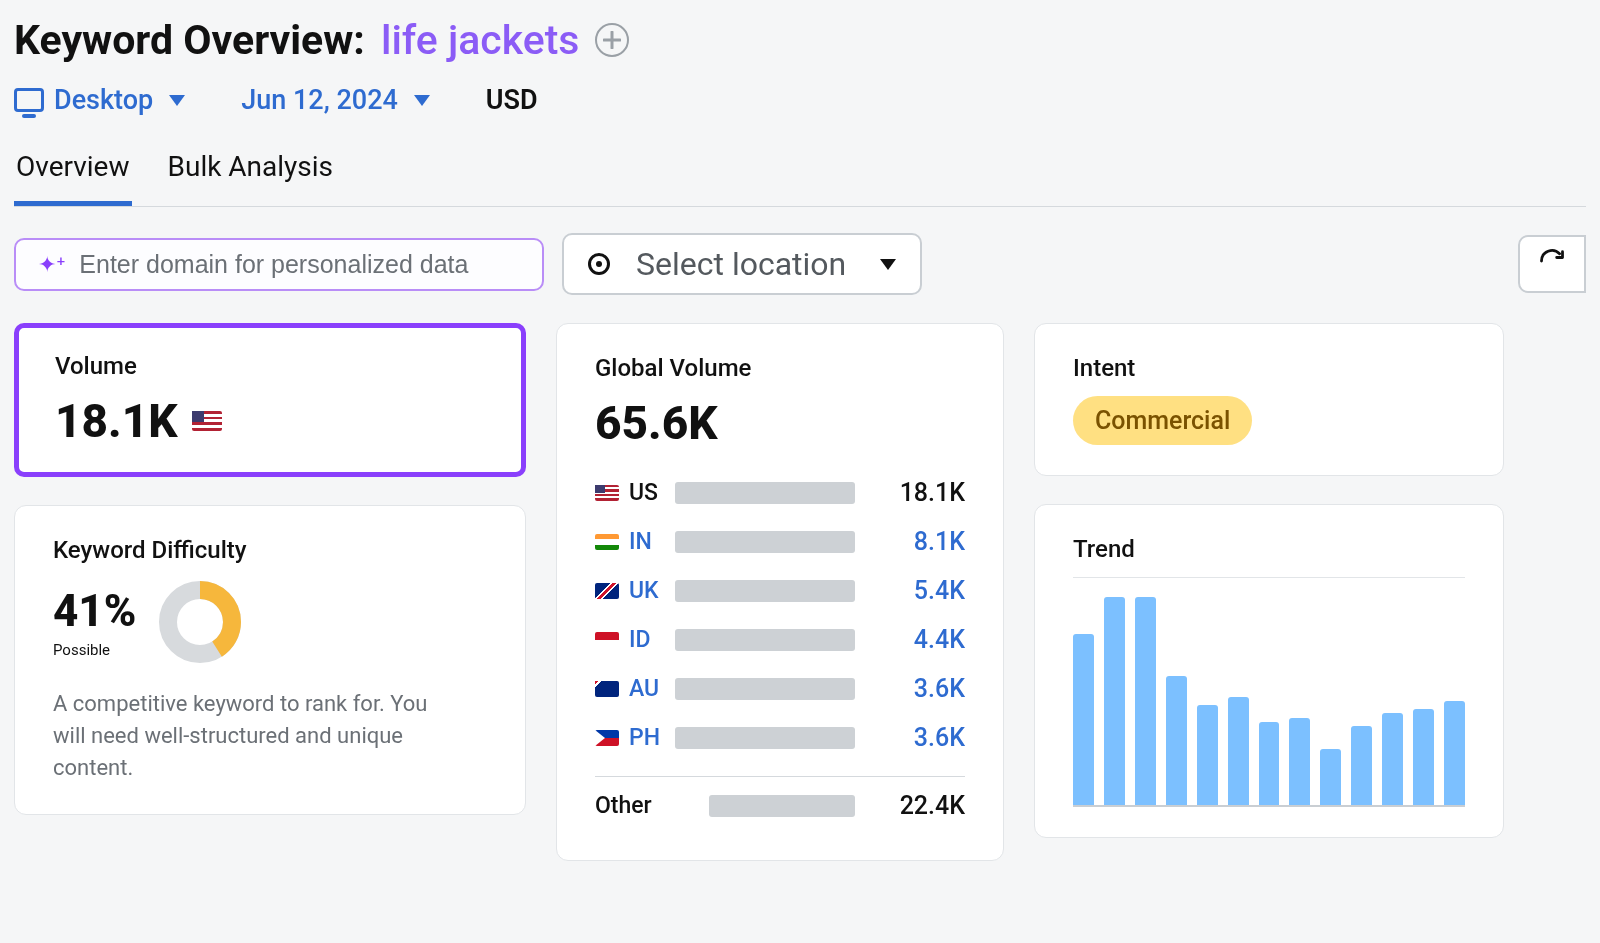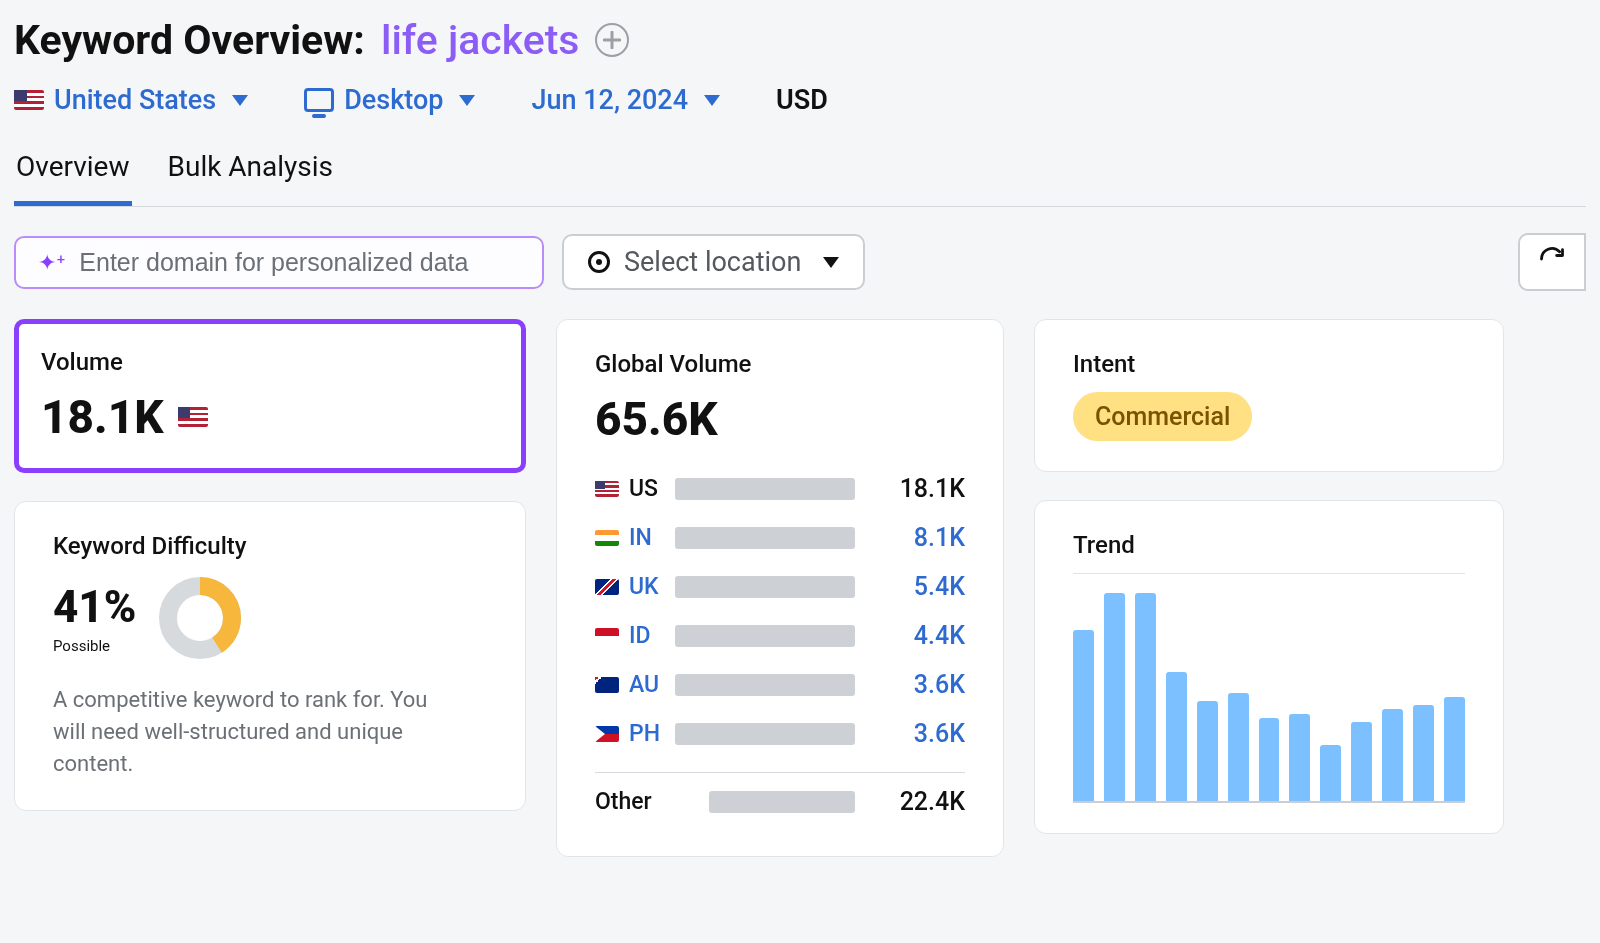--- a/index.html
+++ b/index.html
@@ -48,43 +48,43 @@
     border: 2px solid #b98df7; border-radius: 10px; background: #fdfdff;
     padding: 10px 22px; min-width: 530px;
   }
   .sparkle { color: #8a3ffc; font-size: 22px; }
   .domain-input input {
     border: none; outline: none; font-size: 25px; background: transparent; width: 100%;
     color: #111;
   }
   .domain-input input::placeholder { color: #6b7076; }
   .location-select {
-    display: flex; align-items: center; gap: 14px;
+    display: flex; align-items: center; gap: 26px;
     border: 2px solid #c9ced3; border-radius: 10px; background: #fff;
-    padding: 10px 24px; font-size: 27px; color: #54595e; cursor: pointer;
+    padding: 10px 24px; font-size: 32px; color: #54595e; cursor: pointer;
   }
   .pin-icon { width: 22px; height: 22px; border: 3px solid #111; border-radius: 50%; position: relative; }
   .pin-icon::after { content:""; position:absolute; left:50%; top:50%; transform:translate(-50%,-50%); width:6px; height:6px; background:#111; border-radius:50%; }
   .chev-dark { width:0; height:0; border-left:8px solid transparent; border-right:8px solid transparent; border-top:11px solid #111; margin-left:8px; }
   .toolbar-spacer { flex: 1; }
   .refresh-btn {
     border: 2px solid #c9ced3; background:#fff; border-radius: 10px 0 0 10px; padding: 10px 18px;
     font-size: 26px; color:#111; cursor:pointer; display:flex; align-items:center;
   }
   .refresh-icon { display:inline-block; }
 
   
   .cards { display: flex; gap: 30px; }
   .col { display: flex; flex-direction: column; gap: 28px; }
   .card { background:#fff; border:1.5px solid #e2e5e8; border-radius: 12px; padding: 30px 38px; }
   .card-label { font-size: 24px; color:#111; font-weight:500; margin-bottom: 14px; }
   .big-val { font-size: 46px; font-weight: 800; color:#111; display:flex; align-items:center; gap:14px; }
 
   
-  .card.volume { border: 5px solid #8a3ffc; border-radius: 10px; padding: 24px 22px; }
+  .card.volume { border: 5px solid #8a3ffc; border-radius: 10px; padding: 24px 36px; }
 
   
   .kd-row { display:flex; align-items:center; gap: 20px; }
   .kd-val { font-size: 44px; font-weight: 800; color:#111; }
   .kd-sub { font-size: 15px; color:#111; margin-top: 4px; }
   .donut { width: 88px; height: 88px; }
   .kd-desc { font-size: 22px; color: #6b7076; line-height: 1.45; margin-top: 22px; max-width: 400px; }
 
   
   .gv-card { width: 448px; min-height: 530px; }
@@ -133,25 +133,20 @@
   <span class="label">Keyword Overview:</span>
   <span class="kw">life jackets</span>
   <span class="plus-circle">
     <svg width="18" height="18" viewBox="0 0 18 18">
         <path d="M9 1v16M1 9h16" stroke="#9aa0a6" stroke-width="3" stroke-linecap="round"></path>
       </svg>
   </span>
 </div>
 
 <div class="filters">
-  <span class="filter-item">
-    <span class="flag-us"></span>
-    <span>United States</span>
-    <span class="chev"></span>
-  </span>
   <span class="filter-item">
     <span class="monitor-icon"></span>
     <span>Desktop</span>
     <span class="chev"></span>
   </span>
   <span class="filter-item">
     <span>Jun 12, 2024</span>
     <span class="chev"></span>
   </span>
   <span class="filter-item usd">

